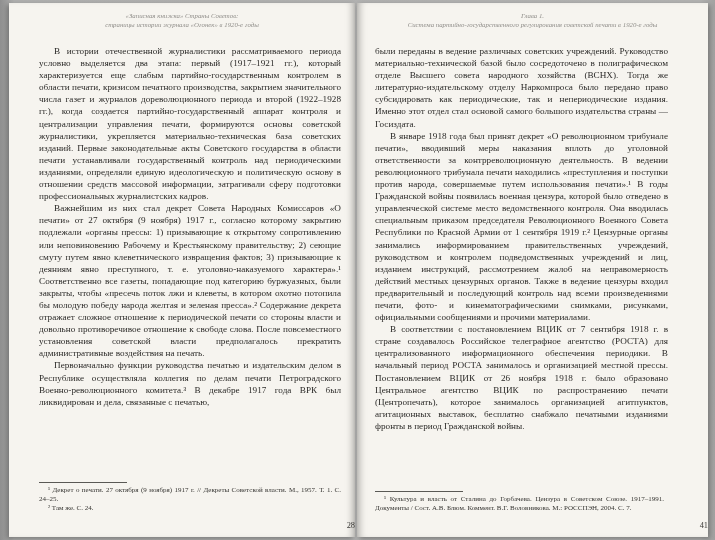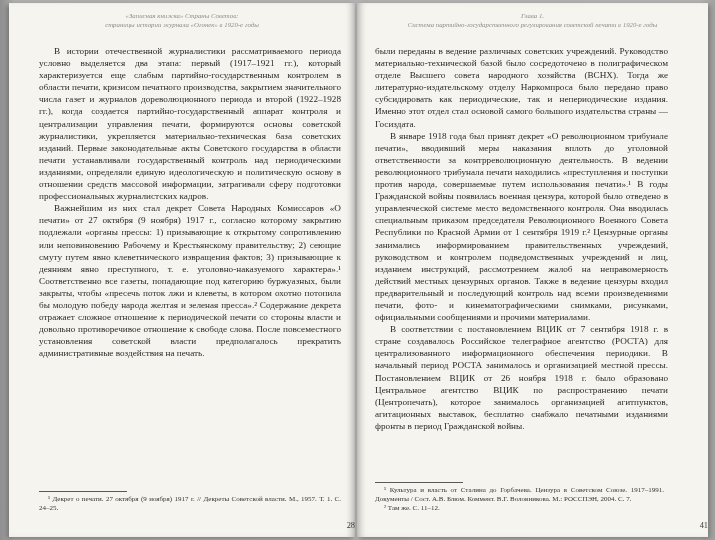--- a/index.html
+++ b/index.html
@@ -53,37 +53,38 @@
 <body>
 
 <div class="page page-left">
   <div class="running-head">
     <span class="rh-line">«Записная книжка» Страны Советов:</span>
     <span class="rh-line">страницы истории журнала «Огонек» в 1920-е годы</span>
   </div>
   <div class="text-block">
     <p class="para">В истории отечественной журналистики рассматриваемого периода условно выделяется два этапа: первый (1917–1921 гг.), который характеризуется еще слабым партийно-государственным контролем в области печати, кризисом печатного производства, закрытием значительного числа газет и журналов дореволюционного периода и второй (1922–1928 гг.), когда создается партийно-государственный аппарат контроля и централизации управления печати, формируются основы советской журналистики, укрепляется материально-техническая база советских изданий. Первые законодательные акты Советского государства в области печати устанавливали государственный контроль над периодическими изданиями, определяли единую идеологическую и политическую основу в отношении средств массовой информации, затрагивали сферу подготовки профессиональных журналистских кадров.</p>
     <p class="para">Важнейшим из них стал декрет Совета Народных Комиссаров «О печати» от 27 октября (9 ноября) 1917 г., согласно которому закрытию подлежали «органы прессы: 1) призывающие к открытому сопротивлению или неповиновению Рабочему и Крестьянскому правительству; 2) сеющие смуту путем явно клеветнического извращения фактов; 3) призывающие к деяниям явно преступного, т. е. уголовно-наказуемого характера».¹ Соответственно все газеты, попадающие под категорию буржуазных, были закрыты, чтобы «пресечь поток лжи и клеветы, в котором охотно потопила бы молодую победу народа желтая и зеленая пресса».² Содержание декрета отражает сложное отношение к периодической печати со стороны власти и довольно противоречивое отношение к свободе слова. После повсеместного установления советской власти предполагалось прекратить административные воздействия на печать.</p>
+    <p class="para">Первоначально функции руководства печатью и издательским делом в Республике осуществляла коллегия по делам печати Петроградского Военно-революционного комитета.³ В декабре 1917 года ВРК был ликвидирован и дела, связанные с печатью,</p>
   </div>
   <div class="footnote-block">
     <div class="fn-rule"></div>
     <div class="fn">¹ Декрет о печати. 27 октября (9 ноября) 1917 г. // Декреты Советской власти. М., 1957. Т. 1. С. 24–25.</div>
+    <div class="fn">² Там же. С. 24.</div>
   </div>
   <div class="page-number">28</div>
 </div>
 
 <div class="page page-right">
   <div class="running-head">
     <span class="rh-line">Глава 1.</span>
     <span class="rh-line">Система партийно-государственного регулирования советской печати в 1920-е годы</span>
   </div>
   <div class="text-block">
     <p class="para flush">были переданы в ведение различных советских учреждений. Руководство материально-технической базой было сосредоточено в полиграфическом отделе Высшего совета народного хозяйства (ВСНХ). Тогда же литературно-издательскому отделу Наркомпроса было передано право субсидировать как периодические, так и непериодические издания. Именно этот отдел стал основой самого большого издательства страны — Госиздата.</p>
     <p class="para">В январе 1918 года был принят декрет «О революционном трибунале печати», вводивший меры наказания вплоть до уголовной ответственности за контрреволюционную деятельность. В ведении революционного трибунала печати находились «преступления и поступки против народа, совершаемые путем использования печати».¹ В годы Гражданской войны появилась военная цензура, которой было отведено в управленческой системе место ведомственного контроля. Она вводилась специальным приказом председателя Революционного Военного Совета Республики по Красной Армии от 1 сентября 1919 г.² Цензурные органы занимались информированием правительственных учреждений, руководством и контролем подведомственных учреждений и лиц, изданием инструкций, рассмотрением жалоб на неправомерность действий местных цензурных органов. Также в ведение цензуры входил предварительный и последующий контроль над всеми произведениями печати, фото- и кинематографическими снимками, рисунками, официальными сообщениями и прочими материалами.</p>
     <p class="para">В соответствии с постановлением ВЦИК от 7 сентября 1918 г. в стране создавалось Российское телеграфное агентство (РОСТА) для централизованного информационного обеспечения периодики. В начальный период РОСТА занималось и организацией местной прессы. Постановлением ВЦИК от 26 ноября 1918 г. было образовано Центральное агентство ВЦИК по распространению печати (Центропечать), которое занималось организацией агитпунктов, агитационных выставок, бесплатно снабжало печатными изданиями фронты в период Гражданской войны.</p>
   </div>
   <div class="footnote-block">
     <div class="fn-rule"></div>
     <div class="fn">¹ Культура и власть от Сталина до Горбачева. Цензура в Советском Союзе. 1917–1991. Документы / Сост. А.В. Блюм. Коммент. В.Г. Воловникова. М.: РОССПЭН, 2004. С. 7.</div>
-    <div class="fn">² Там же. С. 11–12.</div>
   </div>
   <div class="page-number">41</div>
 </div>
 
 </body></html>

